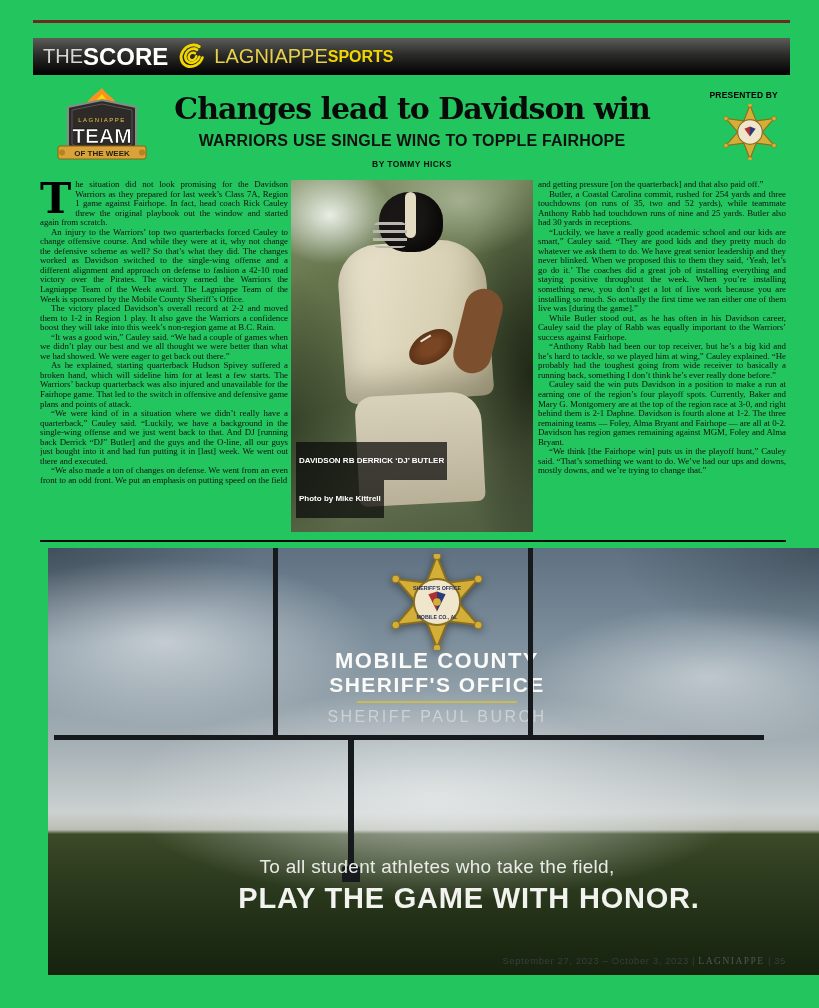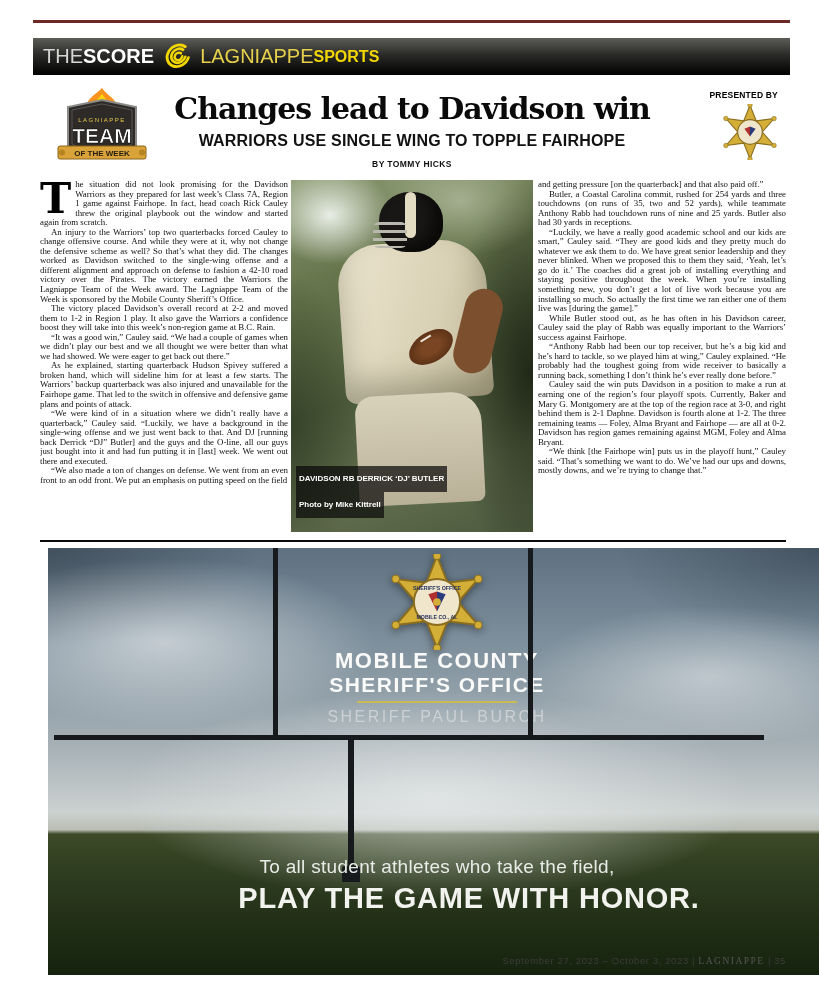--- a/index.html
+++ b/index.html
@@ -1,25 +1,25 @@
 <!DOCTYPE html>
 <html><head>
 <meta charset="utf-8">
 <style>
   html,body{margin:0;padding:0;background:#e8e8e8;}
-  .page{position:relative;width:819px;height:1008px;background:#ffffff;margin:0 auto;
+  .page{position:relative;width:819px;height:1008px;background:#22c55e;margin:0 auto;
         font-family:"Liberation Sans",sans-serif;overflow:hidden;}
 
   
   .top-rule{position:absolute;left:33px;top:20px;width:757px;height:3px;background:#6d2a24;}
   .masthead{position:absolute;left:33px;top:38px;width:757px;height:37px;
             background:linear-gradient(#5c5c58 0%,#2b2b29 45%,#000 100%);
             display:flex;align-items:center;padding-left:10px;box-sizing:border-box;}
   .mast-the{color:#d6d6d4;font-size:20px;font-weight:400;letter-spacing:0;}
-  .mast-score{color:#fff;font-size:20px;font-weight:800;letter-spacing:0;}
+  .mast-score{color:#fff;font-size:24px;font-weight:800;letter-spacing:0;}
   .mast-logo{width:30px;height:30px;margin:0 7px 0 9px;transform:skewX(-8deg);}
   .mast-lag{color:#e6d04c;font-size:20px;font-weight:400;}
   .mast-sports{color:#f2d600;font-size:16px;font-weight:800;}
 
   
   .totw{position:absolute;left:42px;top:86px;width:120px;height:88px;}
   .headline{position:absolute;left:148px;top:92px;width:528px;text-align:center;
             font-family:"DejaVu Serif",serif;font-weight:bold;font-size:30px;
             letter-spacing:-1px;color:#0a0a0a;line-height:34px;}
   .subhead{position:absolute;left:148px;top:132px;width:528px;text-align:center;
@@ -63,21 +63,21 @@
   .ph-arm{position:absolute;left:168px;top:108px;width:38px;height:86px;background:#7c4f2e;
           border-radius:19px;transform:rotate(14deg);}
   .ph-ball{position:absolute;left:116px;top:152px;width:48px;height:30px;
            background:radial-gradient(#7a4522 30%,#4e2a12 90%);border-radius:50%;
            transform:rotate(-32deg);}
   .ph-ball::after{content:"";position:absolute;left:18px;top:4px;width:12px;height:2px;background:#e9e4d6;}
   .ph-pants{position:absolute;left:66px;top:214px;width:126px;height:110px;
             background:linear-gradient(#d9d2ba,#b9b098);border-radius:18px 30px 8px 8px;
             transform:rotate(-3deg);}
   .ph-caption{position:absolute;left:5px;bottom:14px;font-size:8px;font-weight:bold;color:#fff;line-height:10px;}
-  .ph-caption span{background:rgba(10,10,10,.72);padding:8px 3px;display:inline-block;}
+  .ph-caption span{background:rgba(10,10,10,.72);padding:14px 3px;display:inline-block;}
 
   .divider{position:absolute;left:40px;top:540px;width:746px;height:2px;background:#0a0a0a;}
 
   
   .ad{position:absolute;left:48px;top:548px;width:778px;height:427px;overflow:hidden;
       background:
         radial-gradient(ellipse 300px 120px at 15% 22%,rgba(255,255,255,0.55),rgba(255,255,255,0) 70%),
         radial-gradient(ellipse 260px 100px at 85% 30%,rgba(255,255,255,0.45),rgba(255,255,255,0) 70%),
         radial-gradient(ellipse 420px 140px at 50% 58%,rgba(235,238,238,0.7),rgba(235,238,238,0) 75%),
         radial-gradient(ellipse 300px 140px at 0% 0%,rgba(40,52,62,0.55),rgba(40,52,62,0) 70%),

